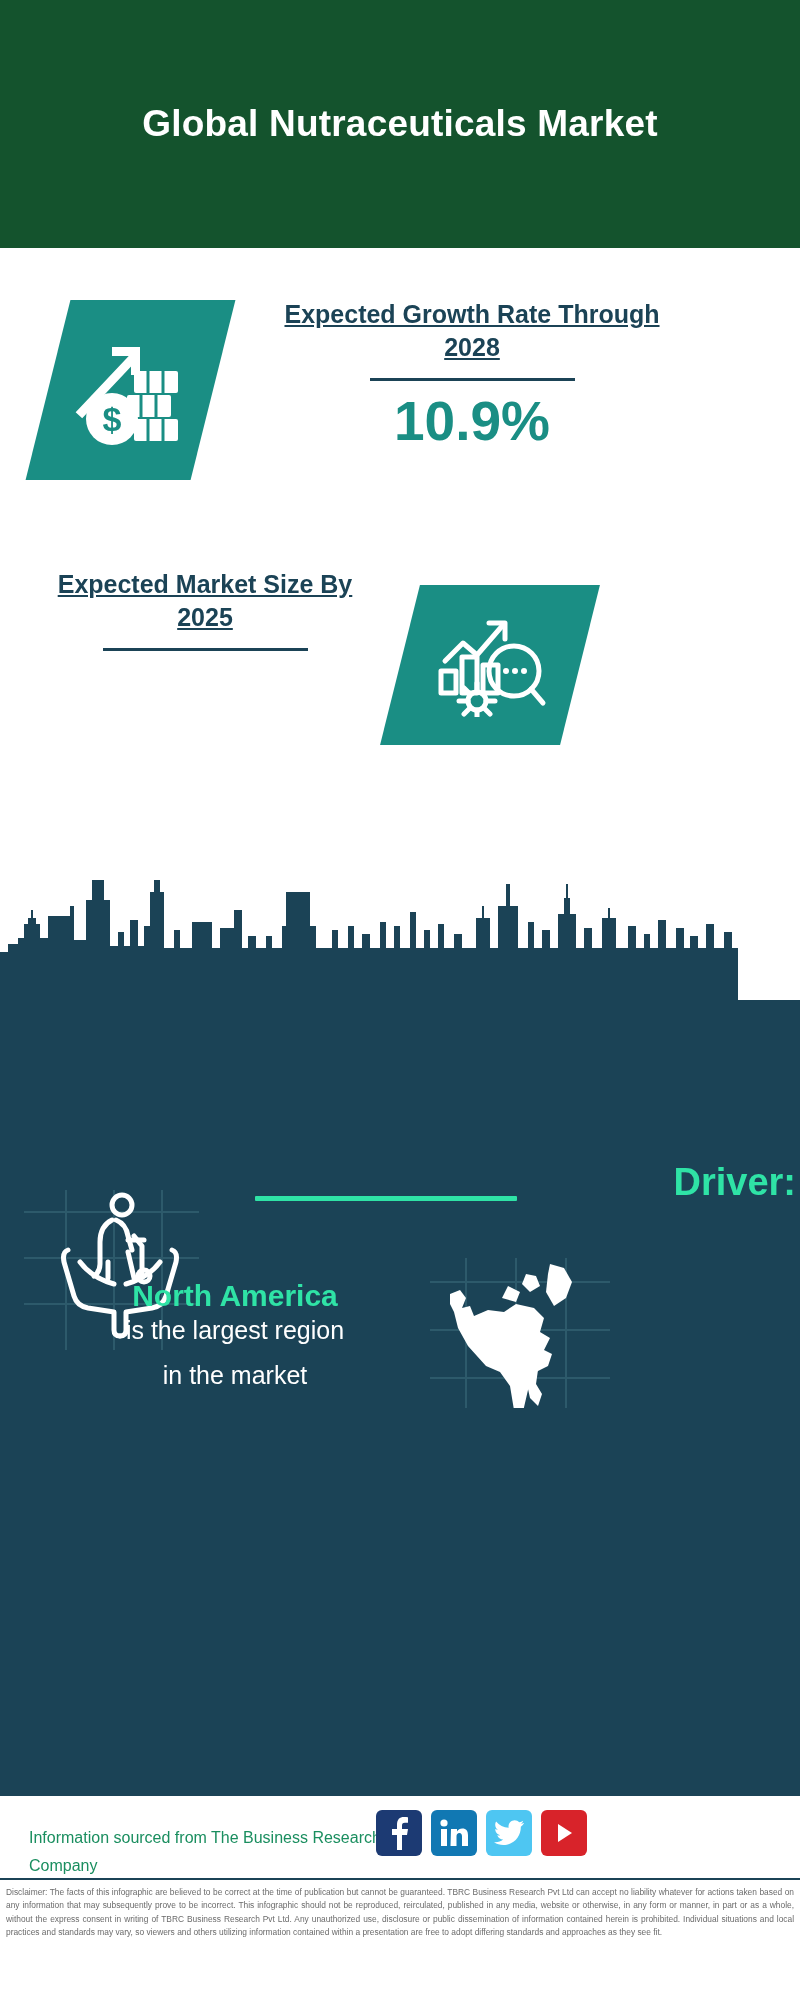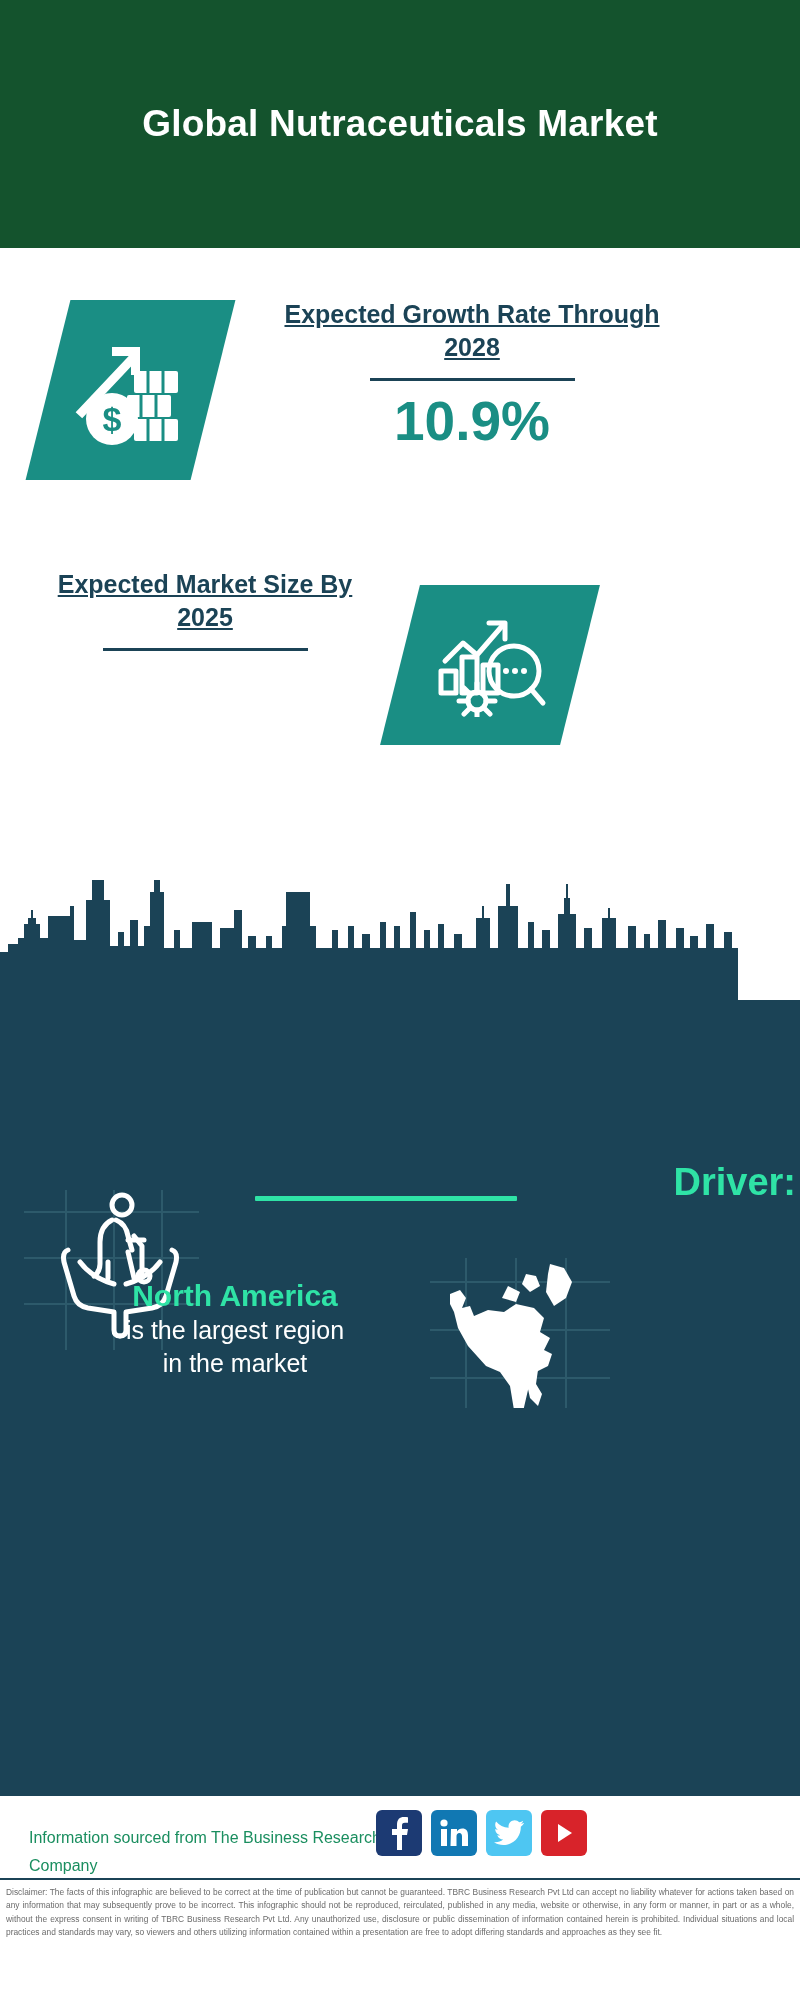--- a/index.html
+++ b/index.html
@@ -215,21 +215,21 @@
 
   <div class="driver-wrap">
     <div class="driver-title">Driver:</div>
   </div>
 
   <div class="rule-mint"></div>
 
   <div class="region-wrap">
     <div class="region-name">North America</div>
     <div class="region-sub">is the largest region</div>
-    <div class="region-sub" style="margin-top:0;">in the market</div>
+    <div class="region-sub" style="margin-top:12px;">in the market</div>
   </div>
 
   <div class="map-icon">
     <svg width="180" height="150" viewBox="0 0 180 150">
       <g stroke="#2d5a6b" stroke-width="2">
         <line x1="36" y1="0" x2="36" y2="150"></line>
         <line x1="86" y1="0" x2="86" y2="150"></line>
         <line x1="136" y1="0" x2="136" y2="150"></line>
         <line x1="0" y1="24" x2="180" y2="24"></line>
         <line x1="0" y1="72" x2="180" y2="72"></line>

